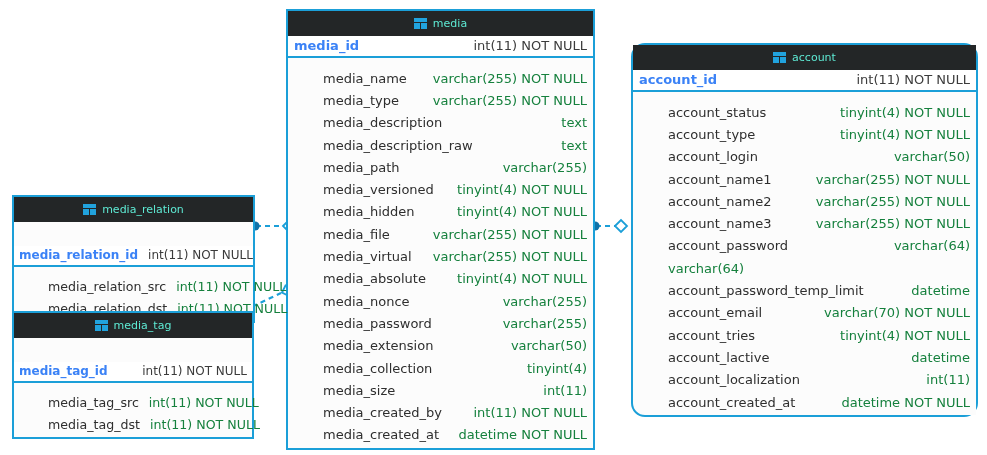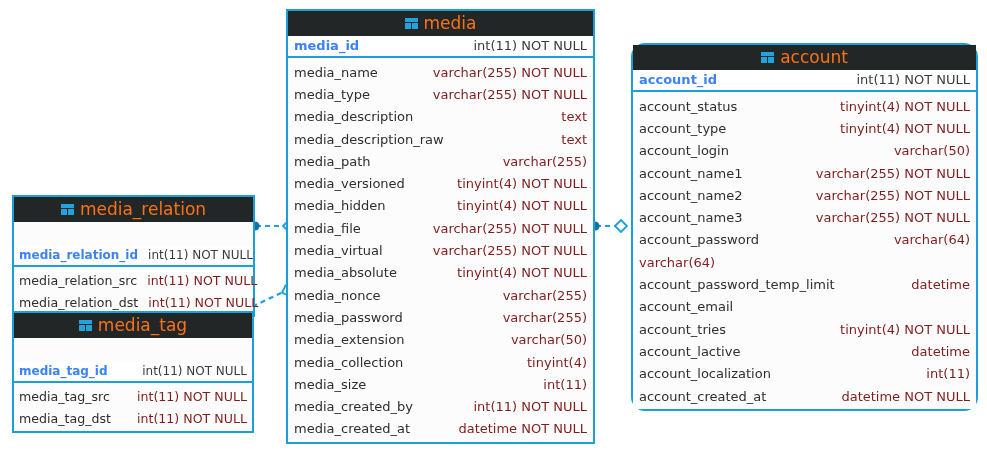--- a/index.html
+++ b/index.html
@@ -30,27 +30,27 @@
   }
   .entity {
     position: absolute;
     box-sizing: border-box;
     border: 2px solid #1b9fd8;
     background: #fcfcfc;
     z-index: 2;
   }
   .entity-header {
     background: #232627;
-    color: #f97316;
+    color: #5eead4;
     height: 25px;
     display: flex;
     align-items: center;
     justify-content: center;
     gap: 6px;
-    font-size: 17px;
+    font-size: 11px;
     line-height: 1;
   }
   .table-icon {
     display: inline-block;
     width: 13px;
     height: 11px;
     position: relative;
     flex: none;
   }
   .table-icon i {
@@ -69,33 +69,33 @@
     background: #ffffff;
     border-bottom: 2px solid #1b9fd8;
     padding: 2px 6px 3px 6px;
     font-size: 13px;
     color: #1b1b1b;
     gap: 10px;
   }
   .pk-row .fname { font-weight: bold; color: #3b82f6; white-space: nowrap; }
   .pk-row .ftype { color: #3b3b3b; white-space: nowrap; }
 
-  .fields { padding: 3px 0 2px 0; background: #fcfcfc; }
+  .fields { padding: 9px 0 2px 0; background: #fcfcfc; margin-left: 29px; }
   .field-row {
     display: flex;
     align-items: center;
     justify-content: space-between;
     padding: 0 6px;
     height: 22.3px;
     font-size: 13px;
     color: #2e2e2e;
     gap: 10px;
   }
   .field-row .fname { white-space: nowrap; }
-  .field-row .ftype { white-space: nowrap; color: #7f1d1d; }
+  .field-row .ftype { white-space: nowrap; color: #15803d; }
 
   
   .compact .pk-row { font-size: 12px; padding: 2px 5px 3px 5px; margin-top: 24px; }
   .compact .field-row { font-size: 12.6px; height: 21.5px; padding: 0 5px; }
 </style>
 </head>
 <body>
 
 <div id="canvas">
 
@@ -249,20 +249,21 @@
         </div>
       <div class="field-row">
           <span class="ftype">varchar(64)</span>
         </div>
       <div class="field-row">
           <span class="fname">account_password_temp_limit</span>
           <span class="ftype">datetime</span>
         </div>
       <div class="field-row">
           <span class="fname">account_email</span>
+          <span class="ftype">varchar(70) NOT NULL</span>
         </div>
       <div class="field-row">
           <span class="fname">account_tries</span>
           <span class="ftype">tinyint(4) NOT NULL</span>
         </div>
       <div class="field-row">
           <span class="fname">account_lactive</span>
           <span class="ftype">datetime</span>
         </div>
       <div class="field-row">

